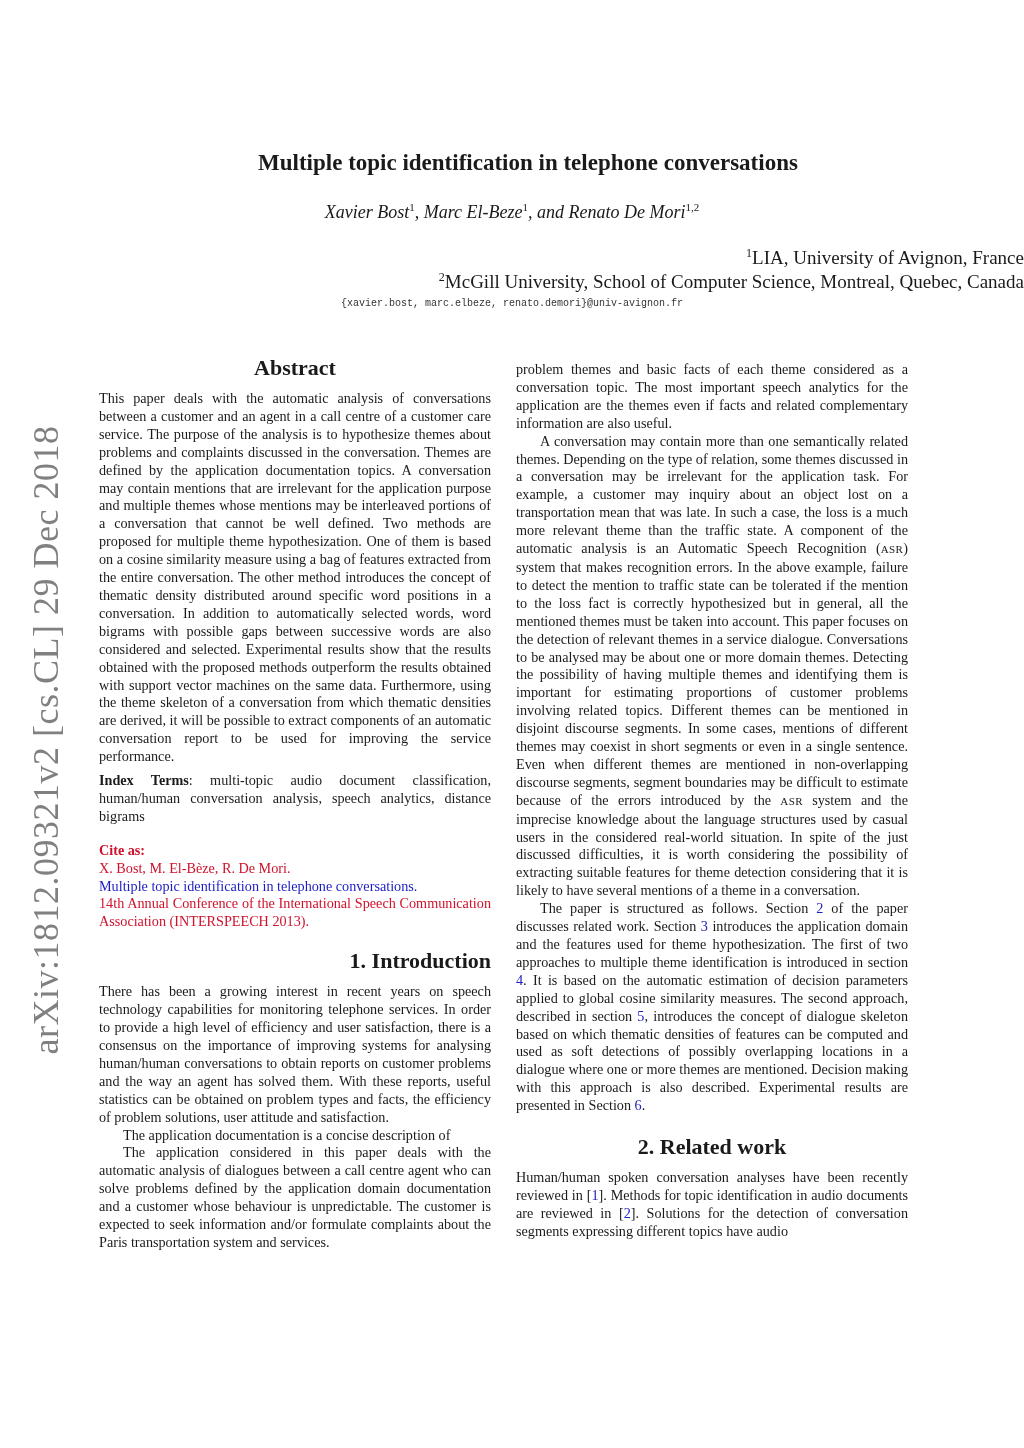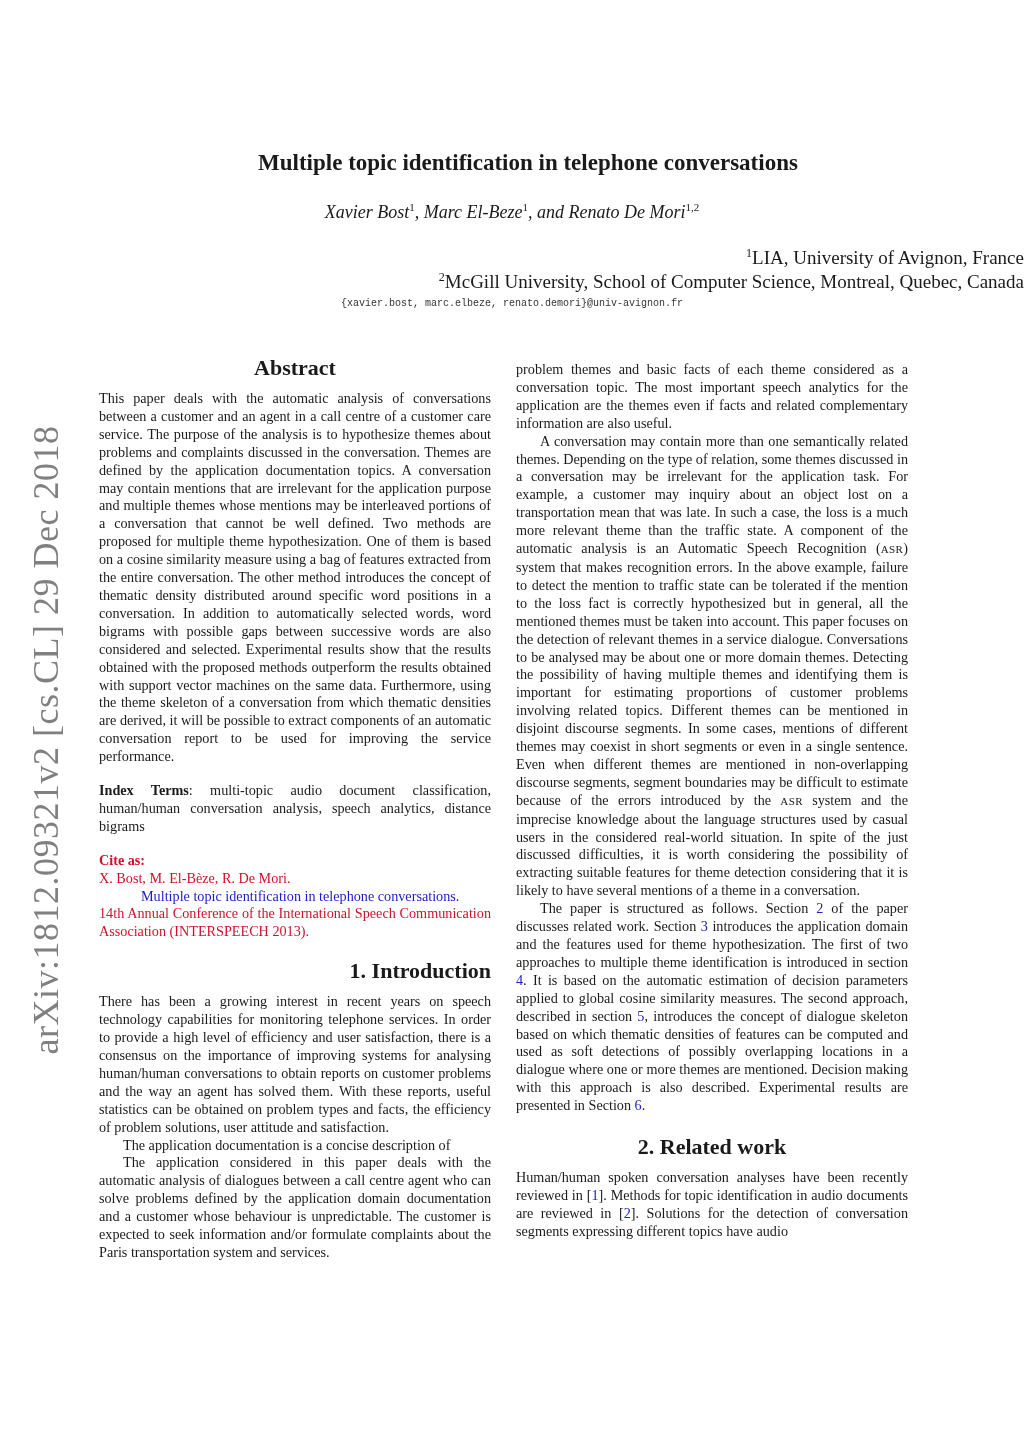--- a/index.html
+++ b/index.html
@@ -41,25 +41,25 @@
     hyphens: manual;
   }
   .col-left { left: 99px; top: 356px; }
   .col-right { left: 516px; top: 361px; }
   .sec-head {
     text-align: center; font-weight: bold; font-size: 22px;
     margin: 0 0 10px 0; line-height: 24px;
   }
   p { margin: 0; }
   .indent { text-indent: 24px; }
-  .index-terms { margin-top: 16px; }
+  .index-terms { margin-top: 6px; }
   .index-terms b { font-weight: bold; }
   .cite { margin-top: 16px; }
   .red { color: #d0112b; }
-  .blue { color: #1c1cc4; margin-left: 42px; }
+  .blue { color: #1c1cc4; }
   .cite-label { font-weight: bold; }
   .link { color: #2020c0; }
   .sc { font-variant: small-caps; font-size: 11px; letter-spacing: 0.4px; }
   .intro-head { margin-top: 18px; text-align: right; }
   .related-head { margin-top: 20px; }
 </style>
 </head>
 <body>
 
 <div class="arxiv-stamp">arXiv:1812.09321v2  [cs.CL]  29 Dec 2018</div>

